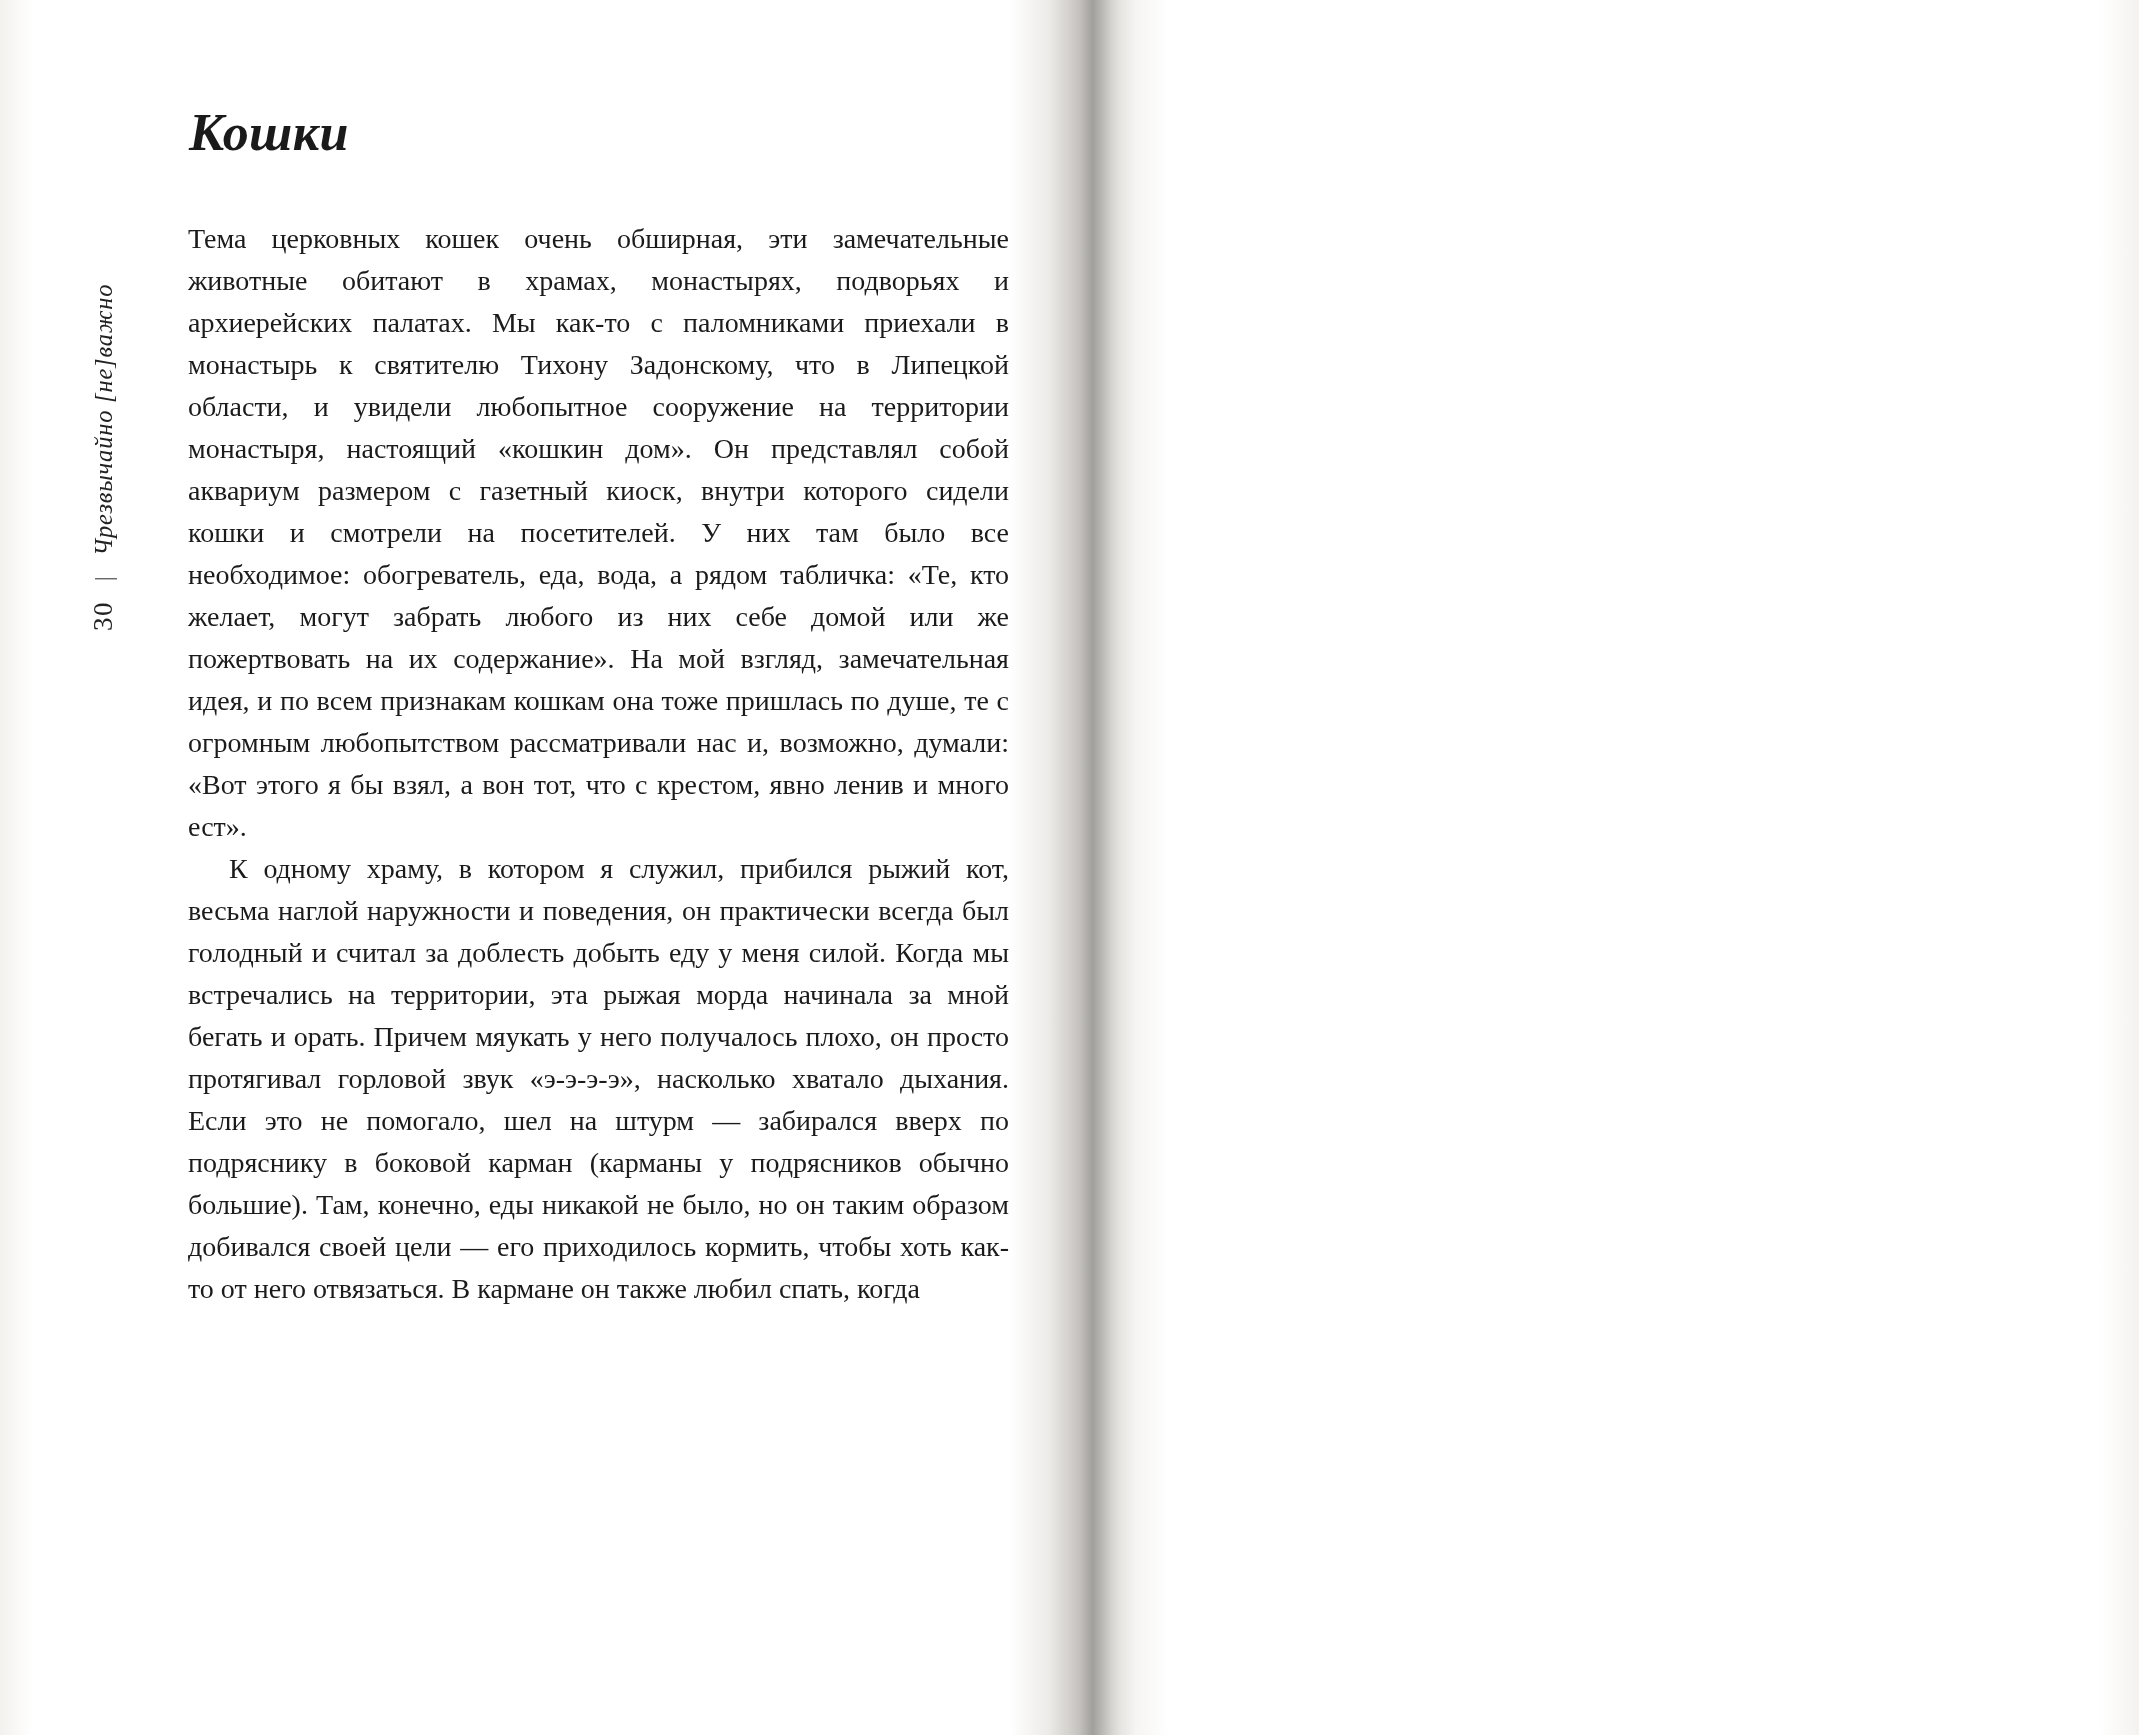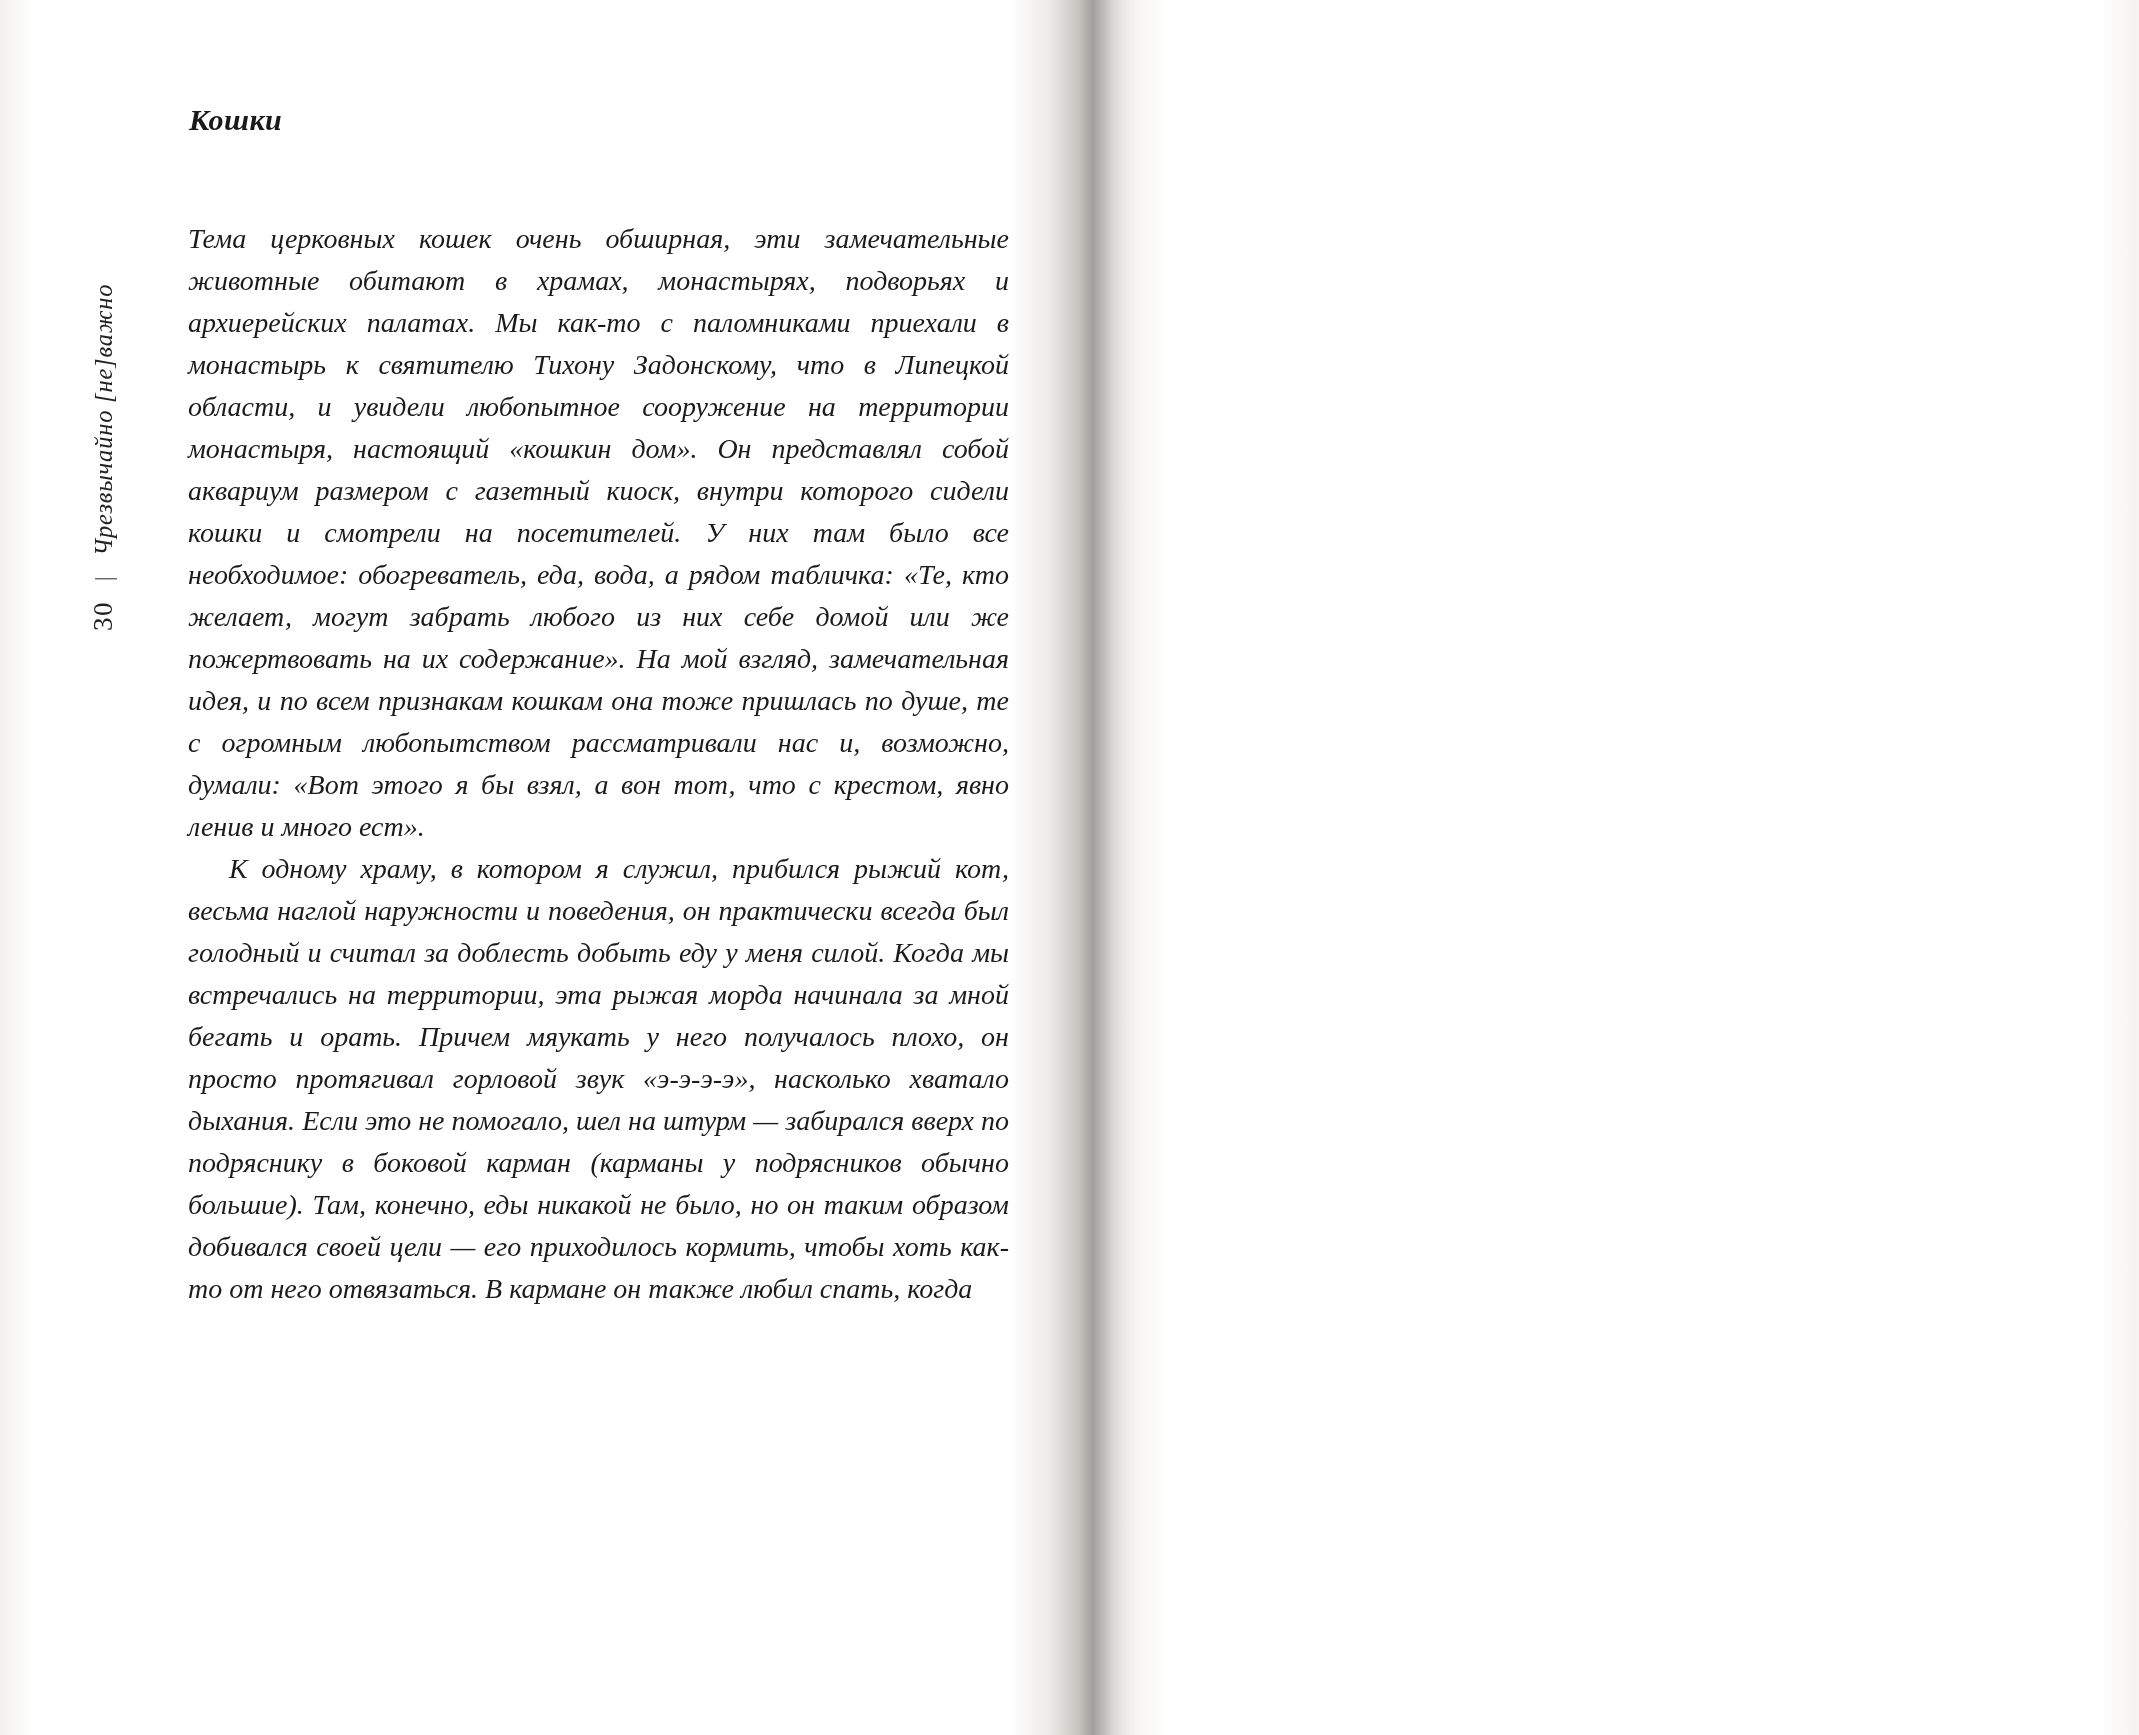--- a/index.html
+++ b/index.html
@@ -49,39 +49,39 @@
     height: 1736px;
   }
   .page-left  { left: 0;      width: 1073px; }
   .page-right { left: 1073px; width: 1067px; }
 
   
   .chapter-title {
     position: absolute;
     left: 189px;
     top: 103px;
-    font-size: 30px;
+    font-size: 52px;
     font-weight: bold;
     font-style: italic;
     letter-spacing: 0.4px;
     color: #1a1a1a;
   }
 
   .col-left {
     position: absolute;
     left: 188px;
     top: 218px;
     width: 821px;
     font-size: 28px;
     line-height: 42px;
     text-align: justify;
     text-justify: inter-word;
     color: #1b1b1b;
   }
-  .col-left p { margin: 0; font-style: italic; }
+  .col-left p { margin: 0; }
   .col-left p.indent { text-indent: 41px; }
 
   
   .folio {
     position: absolute;
     font-size: 25px;
     color: #222;
   }
   .folio-left {
     left: 88px;

